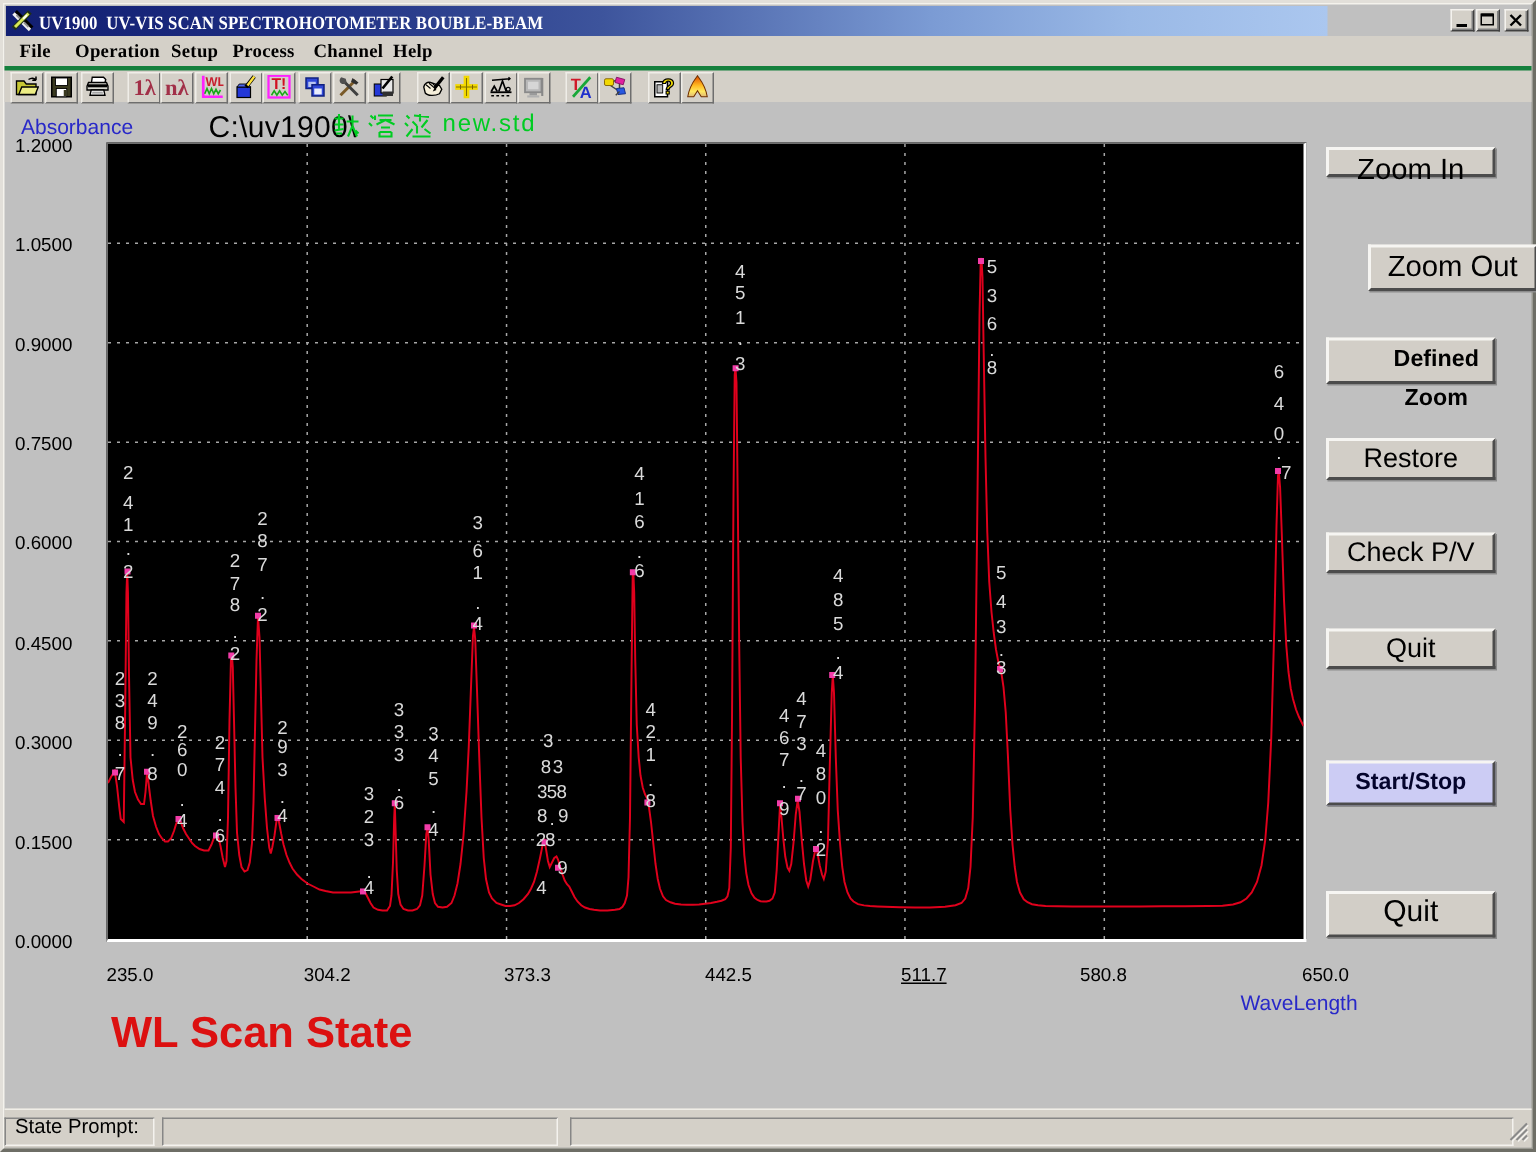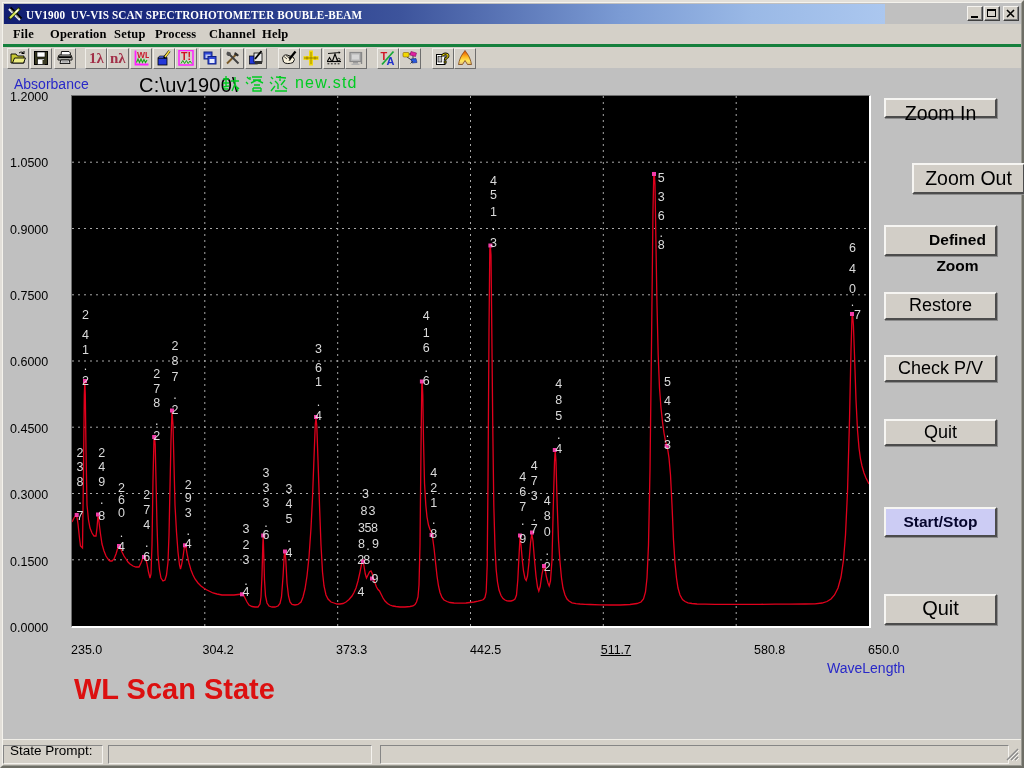--- a/index.html
+++ b/index.html
@@ -401,21 +401,21 @@
 <div class="ylab" style="top:355.0px;">0.6000</div>
 <div class="ylab" style="top:421.5px;">0.4500</div>
 <div class="ylab" style="top:488.0px;">0.3000</div>
 <div class="ylab" style="top:554.5px;">0.1500</div>
 <div class="ylab" style="top:621.0px;">0.0000</div>
 <div class="xlab" style="left:71px;top:643px;">235.0</div>
 <div class="xlab" style="left:202.5px;top:643px;">304.2</div>
 <div class="xlab" style="left:336px;top:643px;">373.3</div>
 <div class="xlab" style="left:470px;top:643px;">442.5</div>
 <div class="xlab" style="left:600.7px;top:643px;text-decoration:underline;">511.7</div>
-<div class="xlab" style="left:754px;top:643px;text-align:right;">580.8</div>
+<div class="xlab" style="left:720px;top:643px;text-align:right;">580.8</div>
 <div class="xlab" style="left:868px;top:643px;">650.0</div>
 <div style="position:absolute;left:827px;top:660px;font-size:14px;color:#2828c8;">WaveLength</div>
 <div style="position:absolute;left:74px;top:673px;font-size:29px;font-weight:bold;color:#dc1010;">WL Scan State</div>
 <div class="btn" style="top:98px;height:20px;font-size:19.5px;line-height:27px;">Zoom In</div>
 <div class="btn" style="top:163px;height:31px;font-size:19.5px;line-height:26px;margin-left:28px;">Zoom Out</div>
 <div class="btn" style="top:225px;height:31px;font-size:15.5px;line-height:26px;font-weight:bold;padding-left:34px;">Defined Zoom</div>
 <div class="btn" style="top:292px;height:28px;font-size:18px;line-height:23px;">Restore</div>
 <div class="btn" style="top:355px;height:27px;font-size:18px;line-height:22px;">Check P/V</div>
 <div class="btn" style="top:419px;height:27px;font-size:18px;line-height:22px;">Quit</div>
 <div class="btn" style="top:507px;height:30px;font-size:15.5px;line-height:25px;font-weight:bold;background:#ccccf4;color:#04042c;">Start/Stop</div>

